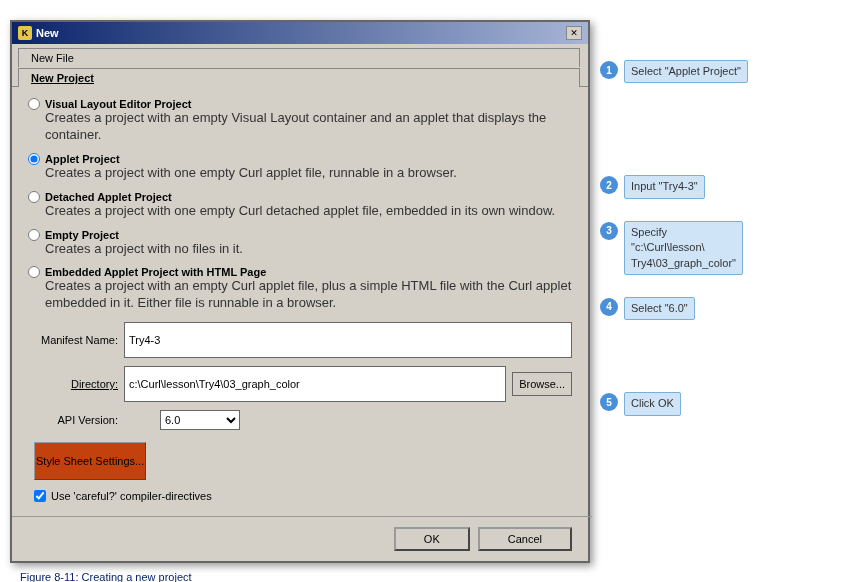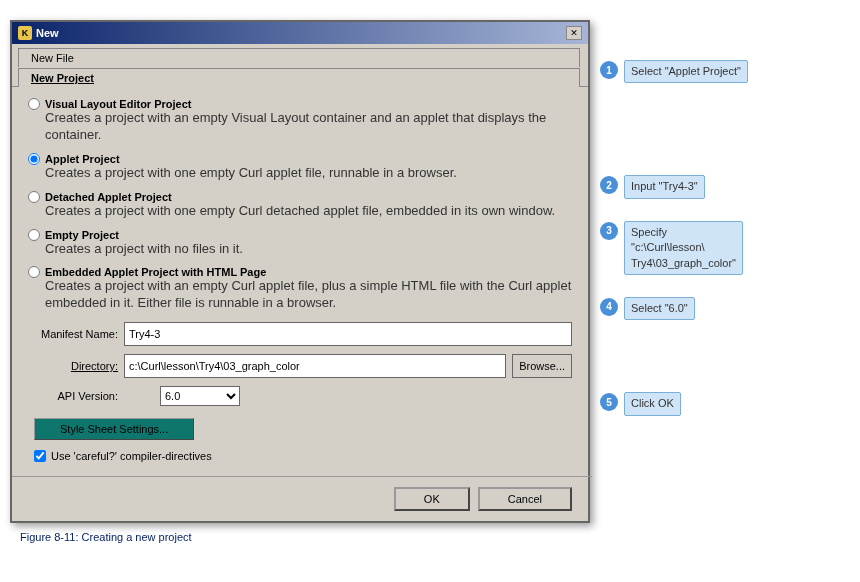--- a/index.html
+++ b/index.html
@@ -160,21 +160,21 @@
       text-align: right;
       flex-shrink: 0;
     }
 
     .form-label.underline {
       text-decoration: underline;
     }
 
     .form-input {
       flex: 1;
-      height: 24px;
+      height: 36px;
       border: 1px solid #666;
       background: #fff;
       padding: 2px 4px;
       font-size: 11px;
     }
 
     .browse-btn {
       height: 24px;
       padding: 0 6px;
       font-size: 11px;
@@ -186,24 +186,24 @@
     .api-select {
       width: 80px;
       height: 20px;
       font-size: 11px;
       border: 1px solid #666;
       background: #fff;
       margin-left: 36px;
     }
 
     .style-sheet-btn {
-      height: 22px;
-      padding: 0 25px;
-      font-size: 11px;
-      background: #0f766e;
+      height: 38px;
+      padding: 0 1px;
+      font-size: 11px;
+      background: #c2410c;
       border: 1px outset #999;
       cursor: pointer;
       margin: 4px 0 6px 6px;
     }
 
     .checkbox-row {
       display: flex;
       align-items: center;
       gap: 5px;
       margin: 4px 0 4px 6px;

